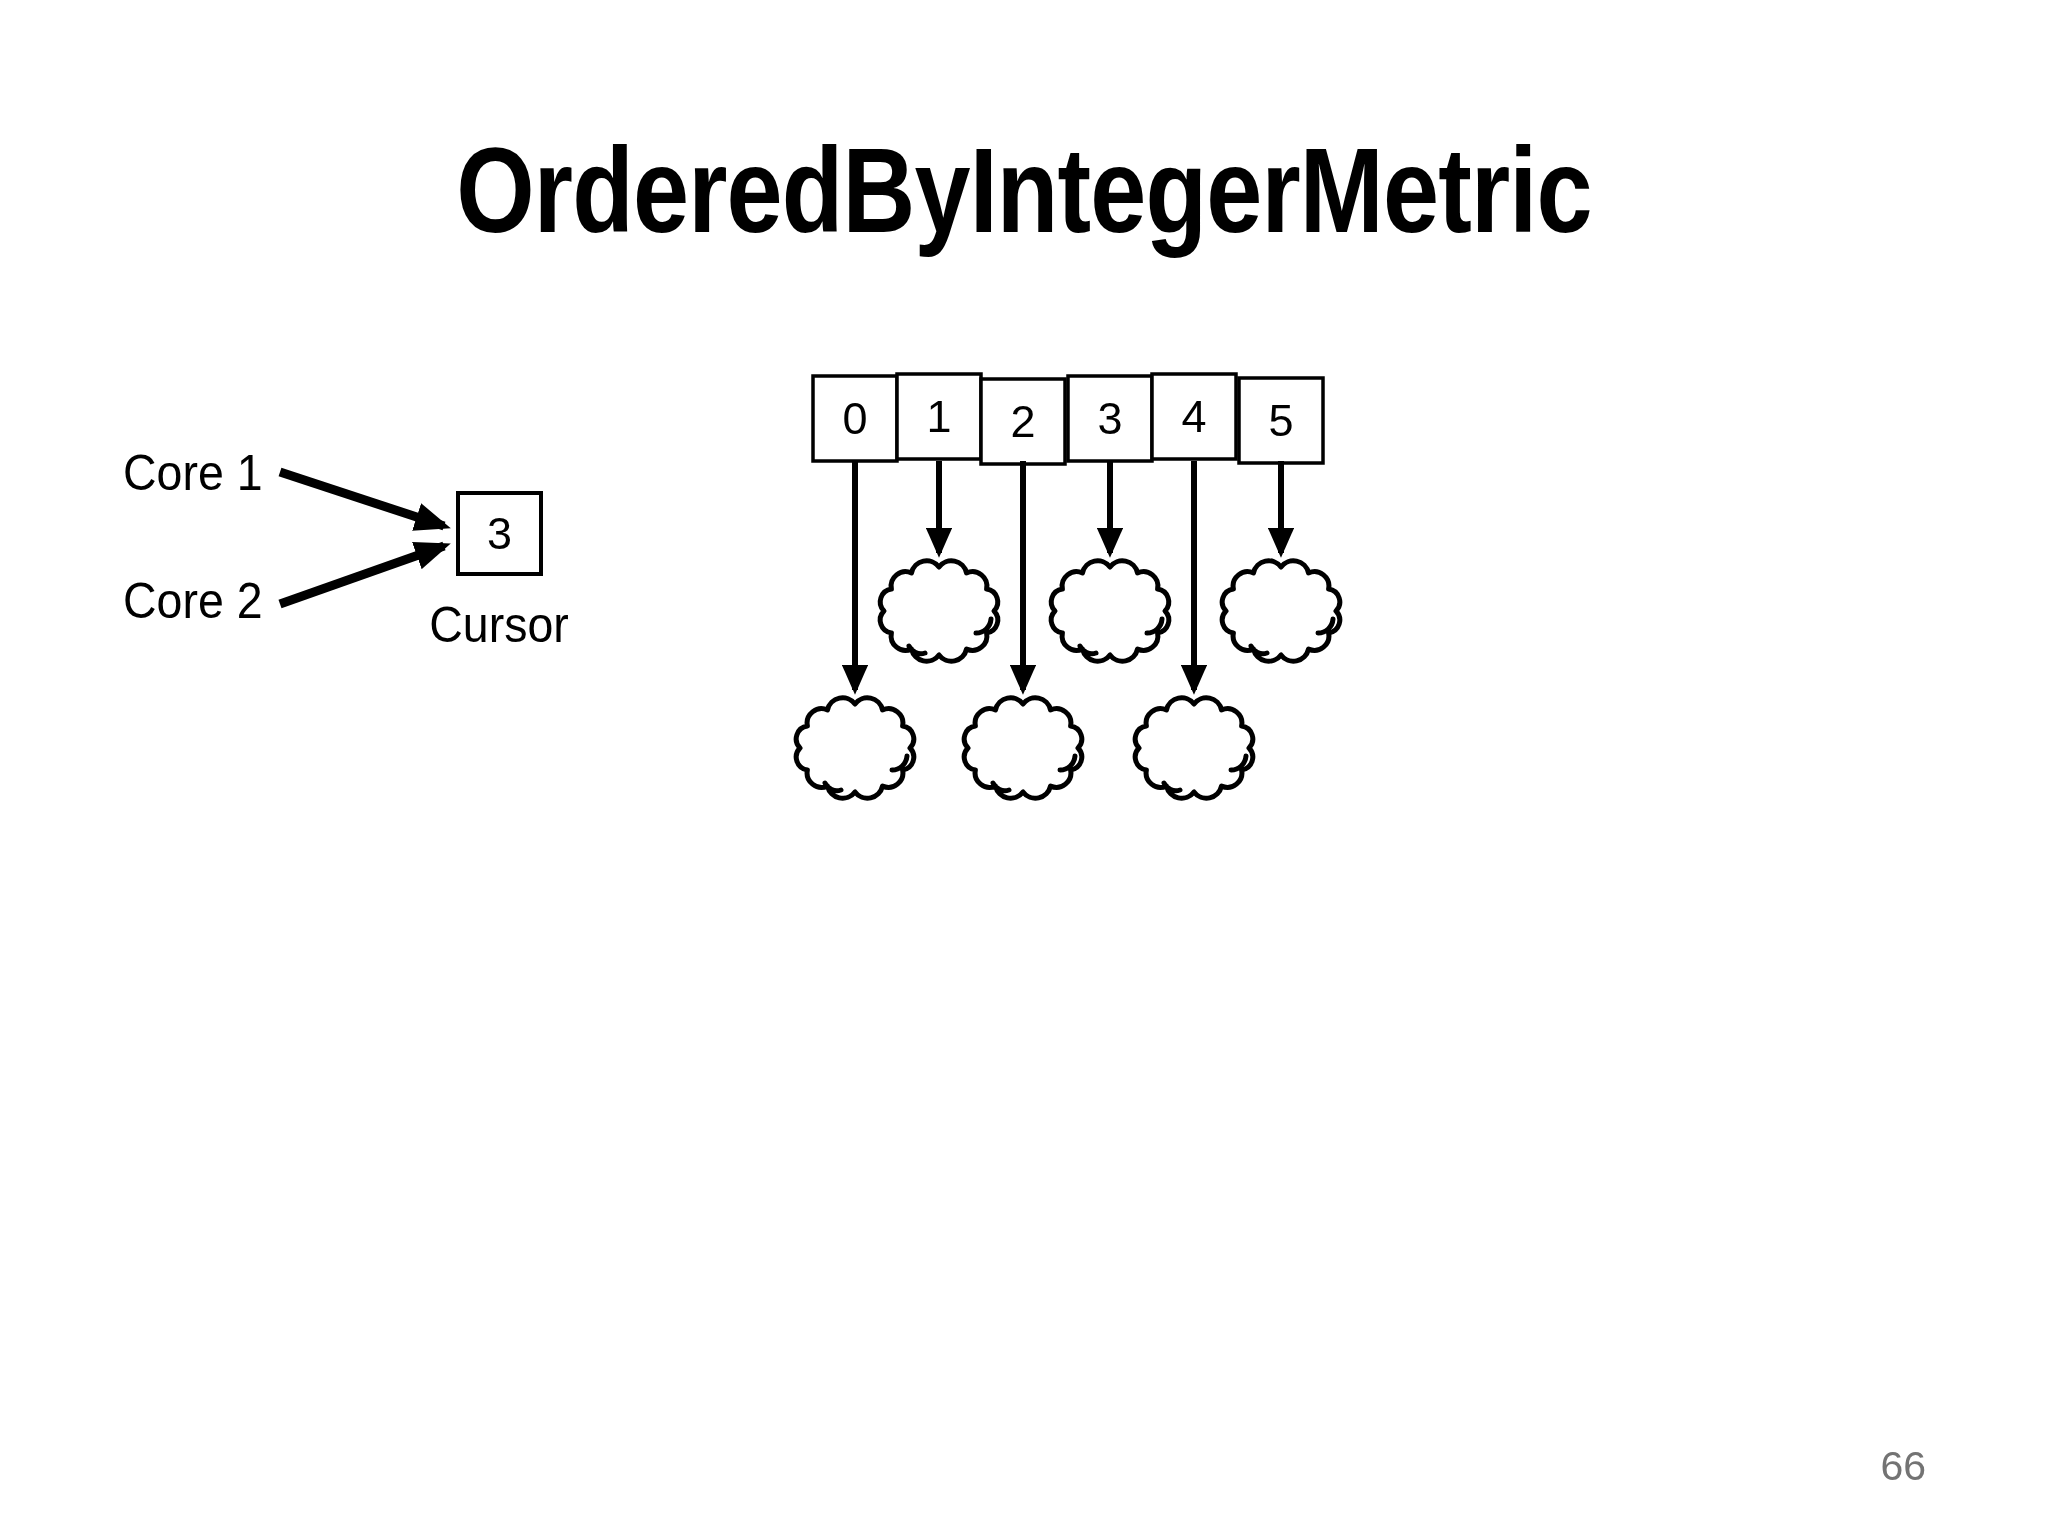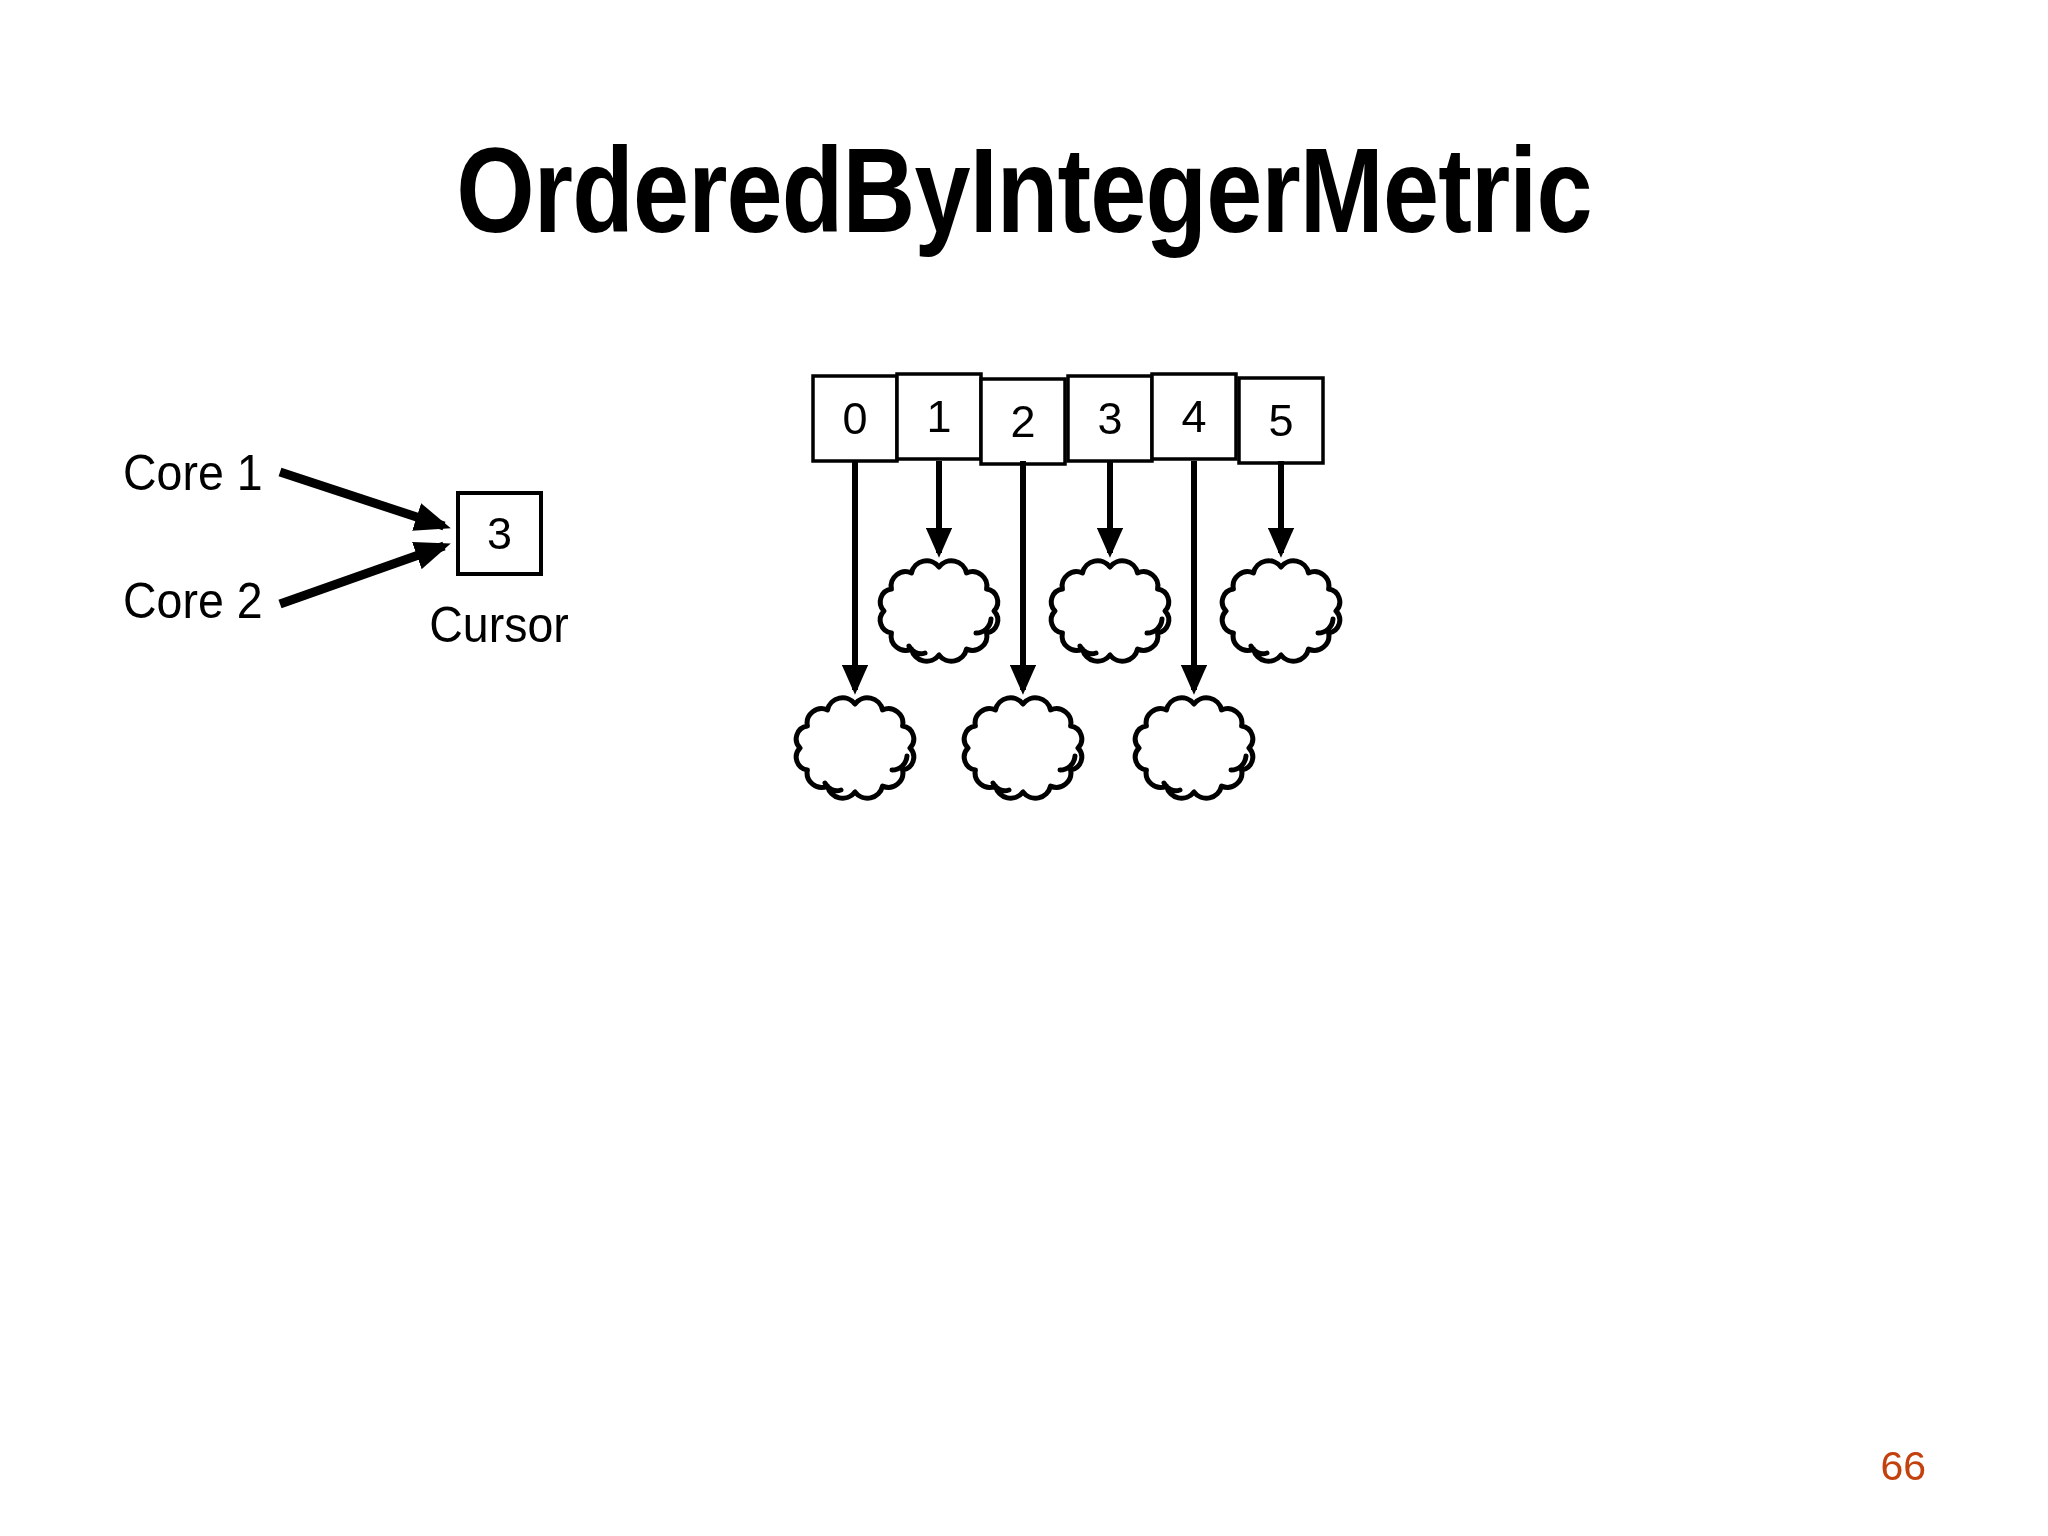--- a/index.html
+++ b/index.html
@@ -48,21 +48,21 @@
   .d0 { left: 813px;  top: 376px; }
   .d1 { left: 897px;  top: 374px; }
   .d2 { left: 981px;  top: 379px; }
   .d3 { left: 1068px; top: 376px; }
   .d4 { left: 1152px; top: 374px; }
   .d5 { left: 1239px; top: 378px; }
 
   .page-number {
     left: 1806px; top: 1446px; width: 120px;
     font-size: 41px; line-height: 1; text-align: right;
-    color: #c2410c;
+    color: #737373;
   }
 
   svg.overlay { position: absolute; left: 0; top: 0; }
 </style>
 </head>
 <body>
 
 <div class="slide">
 
   <svg class="overlay" width="2048" height="1536" viewBox="0 0 2048 1536">

